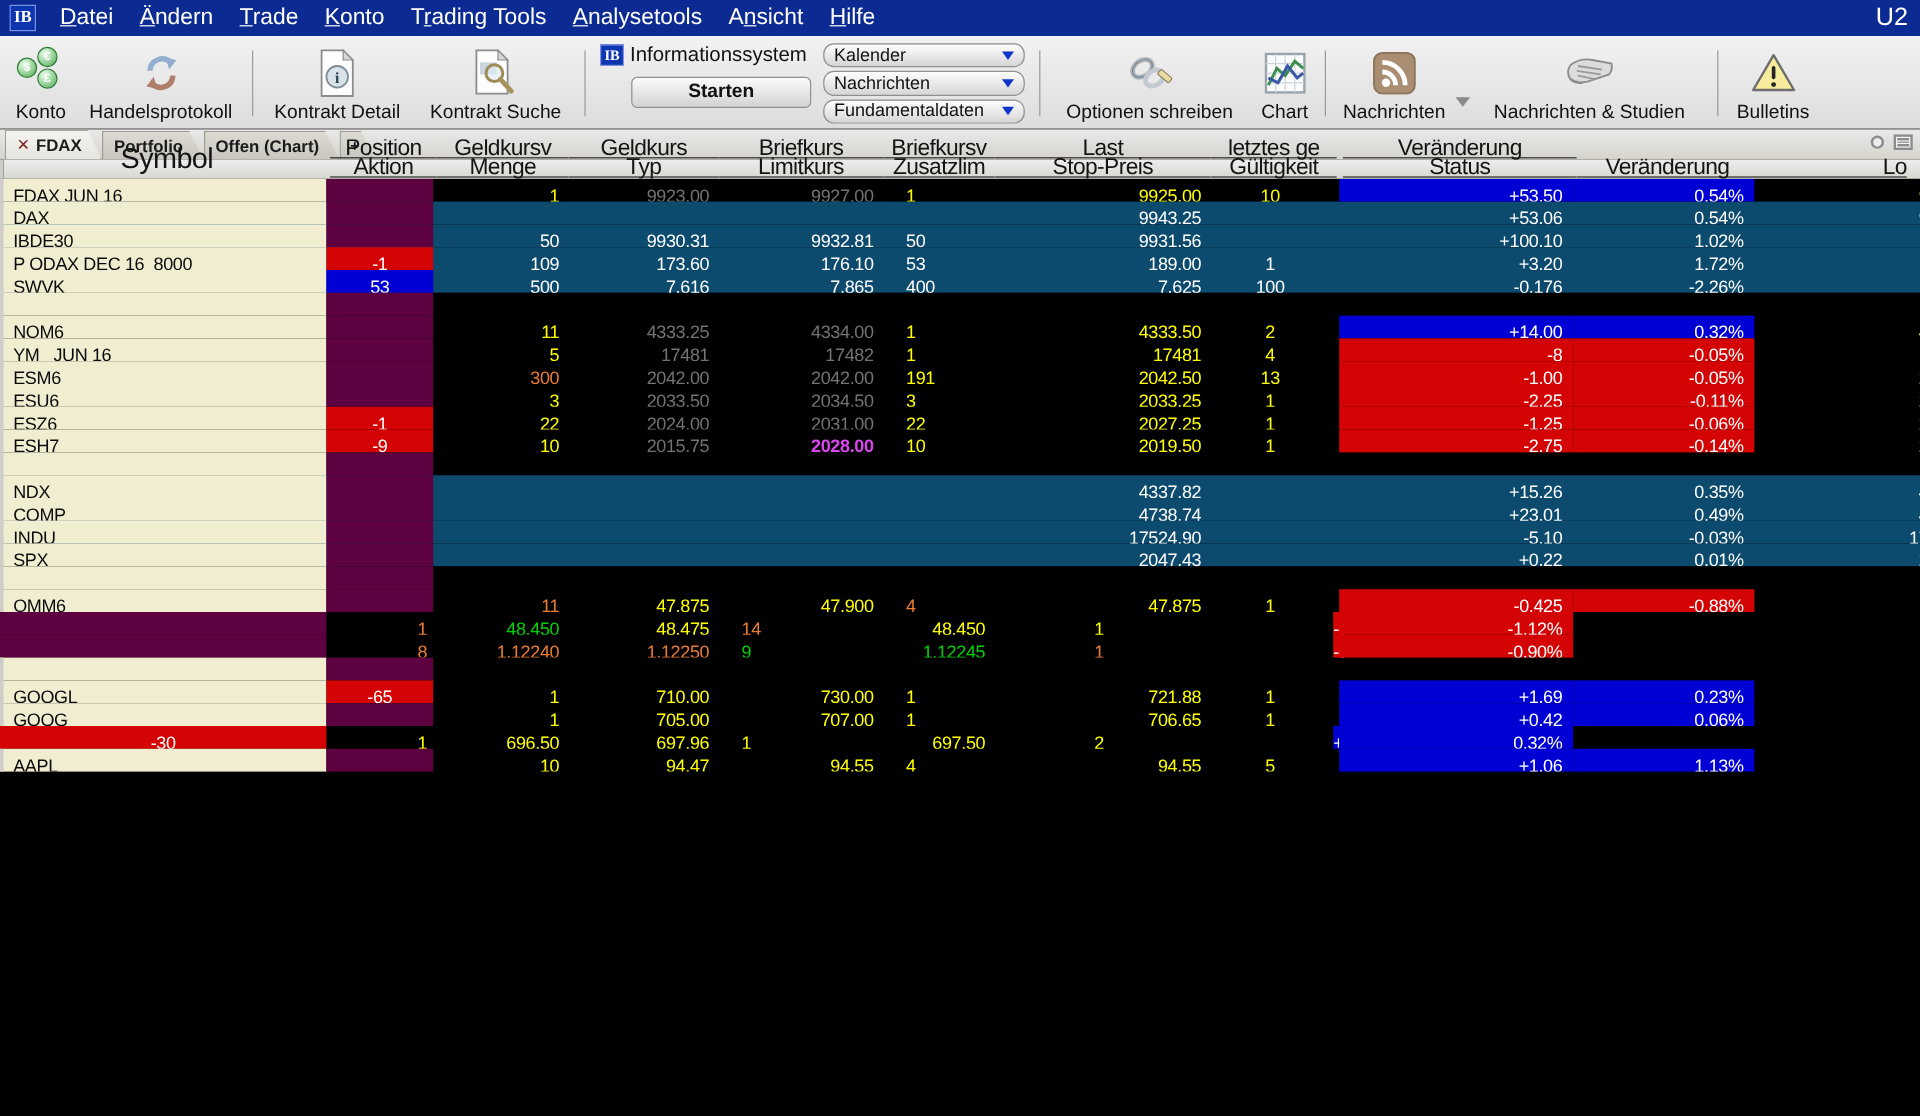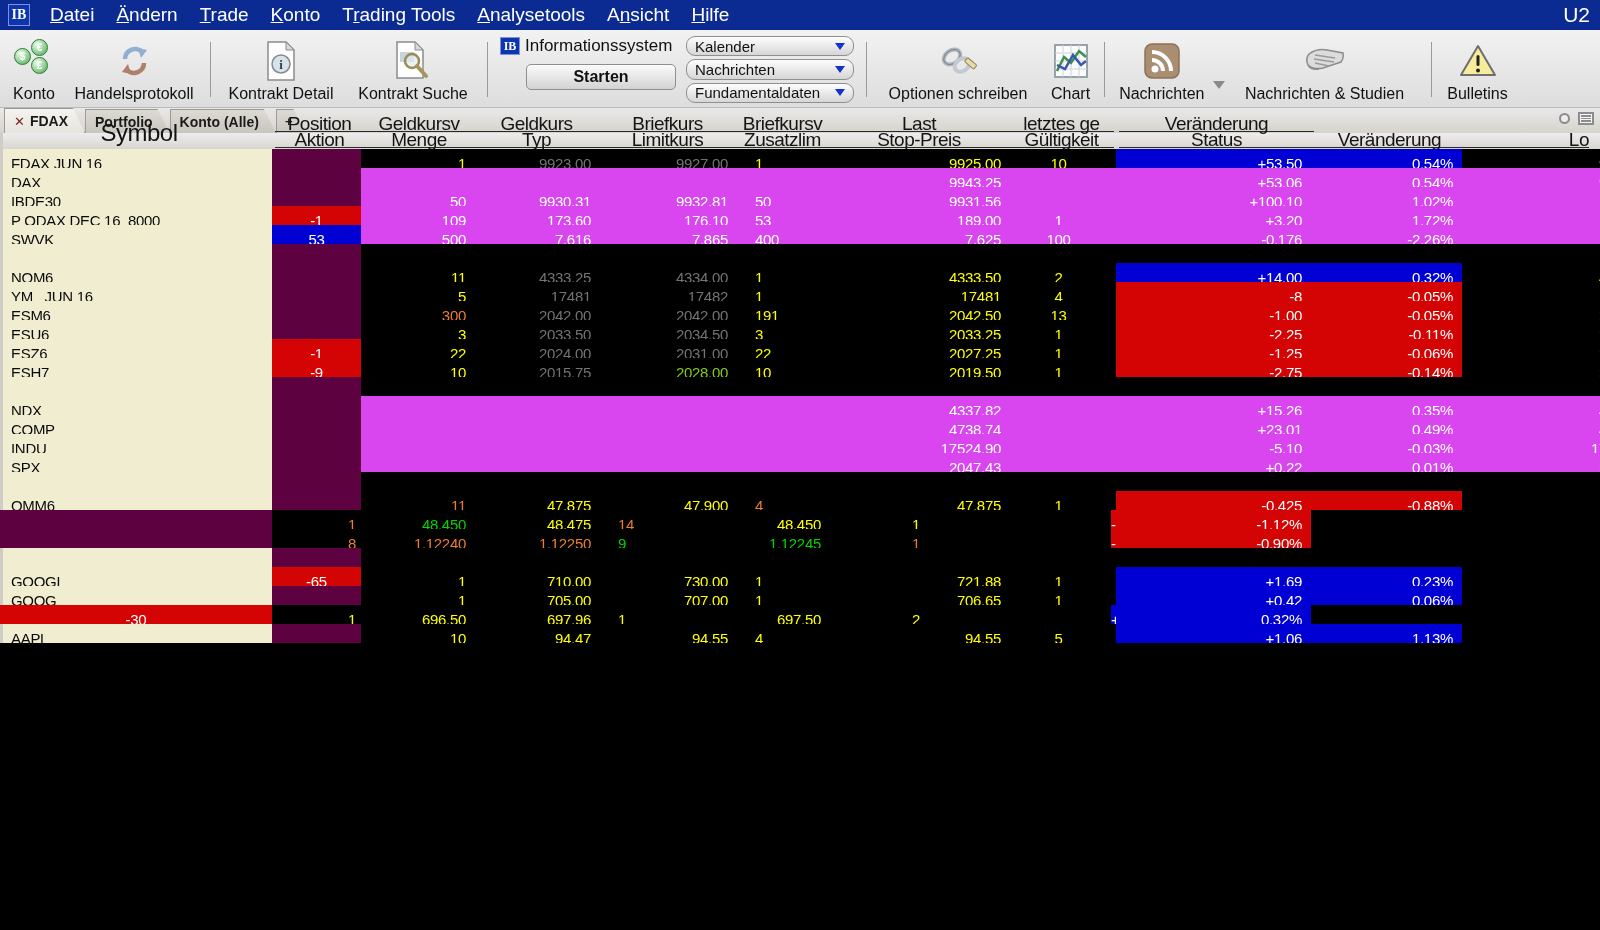--- a/index.html
+++ b/index.html
@@ -73,35 +73,35 @@
   .lohead{text-align:right;padding-right:14px;}
   .hdr-icons{position:absolute;top:-21px;right:6px;display:flex;gap:8px;align-items:center;}
   .circ-ico{width:11px;height:11px;border-radius:50%;border:2px solid #8C8C8C;background:#EDEDED;}
   .list-ico{width:16px;height:13px;border:2px solid #8C8C8C;background:#F6F6F6;
             display:flex;flex-direction:column;justify-content:space-evenly;padding:0 1px;}
   .list-ico i{display:block;height:1.5px;background:#8C8C8C;}
 
   
   .trow{height:19px;line-height:29.5px;font-size:15px;letter-spacing:-0.3px;}
   .r-black{background:#000;}
-  .r-gray{background:#d946ef;}
+  .r-gray{background:#0c4a6e;}
   .cell{overflow:hidden;white-space:pre;}
   .cell.sym{background:#F0EDD0;color:#0A0A0A;padding-left:8px;border-left:3px solid #CFCDC7;}
   .cell.akt{background:#5E0141;color:#fff;text-align:center;}
   .cell.a-red{background:#D40404;}
   .cell.a-blue{background:#0000D4;}
   .cell.num{text-align:right;padding-right:5px;}
   .cell.left{text-align:left;padding-left:22px;}
   .cell.ctr{text-align:center;}
   .cell.pad{padding-right:9px;}
   .h-blue{background:#0000D4;}
   .h-red{background:#D40404;}
   .cell.lo{text-align:right;}
   .cell.lo .partial{display:inline-block;margin-right:-7px;}
-  .c-y{color:#FFFF00;} .c-w{color:#FFFFFF;} .c-lb{color:#737373;} .c-bb{color:#84cc16;}
+  .c-y{color:#FFFF00;} .c-w{color:#FFFFFF;} .c-lb{color:#737373;} .c-bb{color:#d946ef;font-weight:bold;}
   .c-o{color:#EC7D31;} .c-g{color:#00D400;}
 </style>
 </head>
 <body>
 
 <div class="menubar">
   <div class="ib-logo">IB</div>
   <span class="menu-item"><span></span><u>D</u><span>atei</span></span>
   <span class="menu-item"><span></span><u>Ä</u><span>ndern</span></span>
   <span class="menu-item"><span></span><u>T</u><span>rade</span></span>
@@ -258,21 +258,21 @@
 
 <div class="tabbar">
   <div class="tab active">
     <span class="x">✕</span>
     <span>FDAX</span>
   </div>
   <div class="tab">
       <span>Portfolio</span>
     </div>
   <div class="tab">
-      <span>Konto (Alle)</span>
+      <span>Offen (Chart)</span>
     </div>
   <div class="tab plus">
       <span>+</span>
     </div>
 </div>
 
 <div class="ghead grid">
   <div class="hcell"><span class="symtitle">Symbol</span></div>
   <div class="hcell">
       <span class="hline">Position</span>

